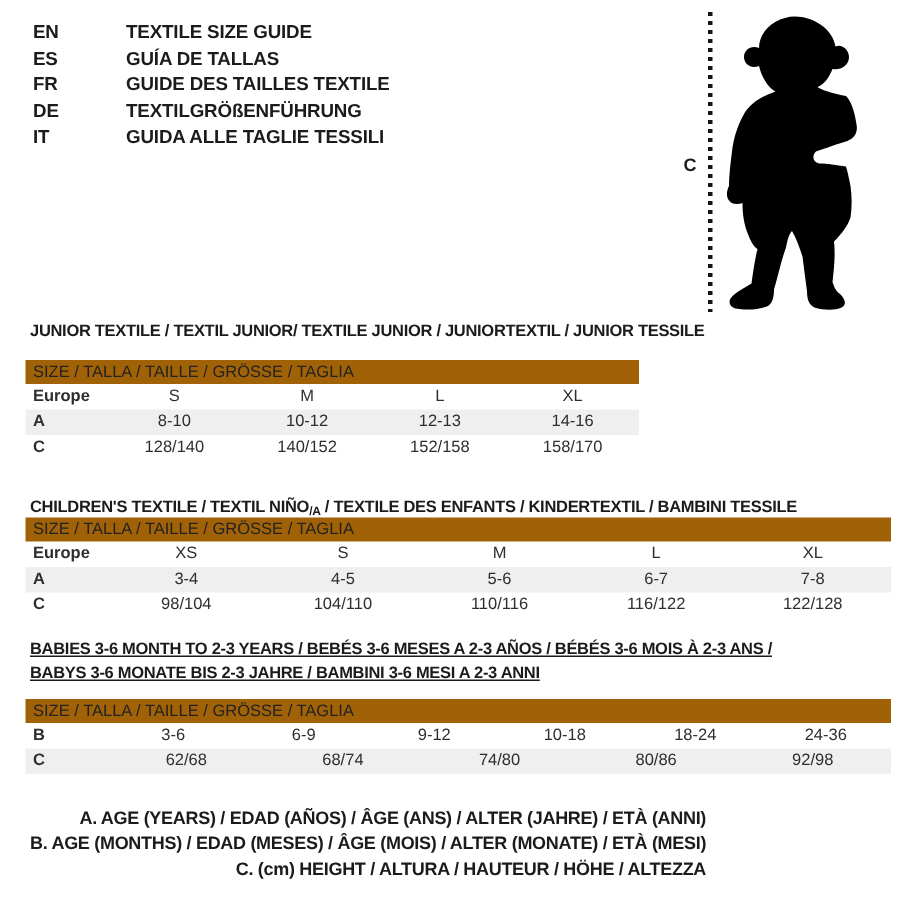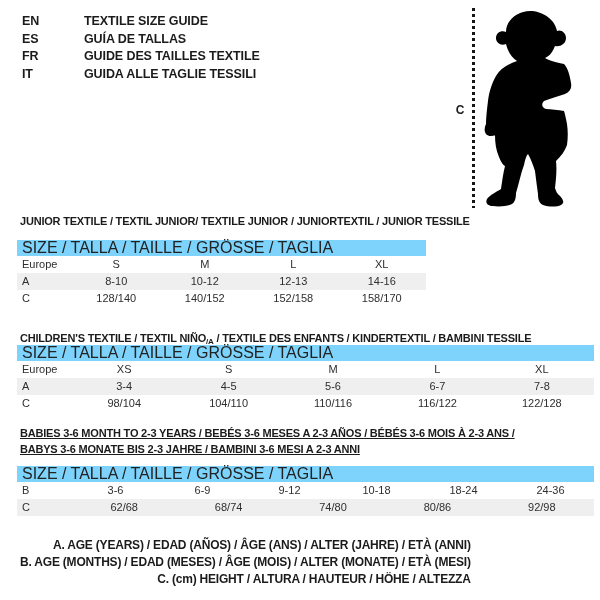--- a/index.html
+++ b/index.html
@@ -18,25 +18,25 @@
   .figure-label{position:absolute;left:452px;top:103px;width:16px;text-align:center;
     font-size:12px;font-weight:bold;}
   .baby-svg{position:absolute;left:478px;top:8px;width:108px;height:202px;}
   
   .section-title{position:absolute;left:20px;font-size:11px;font-weight:bold;
     letter-spacing:-0.2px;white-space:nowrap;}
   .title-sub{font-size:8px;position:relative;top:2px;}
   .tbl{position:absolute;left:17px;}
   .t1{width:409px;}
   .t23{width:577px;}
-  .size-bar{height:16px;line-height:16px;background:#7dd3fc;color:#222;
-    font-size:16px;padding-left:5px;box-sizing:border-box;}
+  .size-bar{height:16px;line-height:16px;background:#a16207;color:#222;
+    font-size:11px;padding-left:5px;box-sizing:border-box;}
   .t-row{display:flex;height:17px;line-height:17px;font-size:11px;color:#2e2e2e;}
   .t-row.shaded{background:#efefef;}
-  .cell-label{width:55px;padding-left:5px;box-sizing:border-box;}
+  .cell-label{width:55px;padding-left:5px;box-sizing:border-box;font-weight:bold;}
   .cell-val{flex:1;text-align:center;}
   
   .legend{position:absolute;left:20px;top:537px;}
   .legend-line{height:17.2px;line-height:17.2px;font-size:12px;font-weight:bold;
     letter-spacing:-0.2px;white-space:nowrap;text-align:right;}
 </style>
 </head>
 <body>
 
 <div class="canvas">
@@ -46,20 +46,24 @@
       <span class="lang-code">EN</span>
       <span class="lang-label">TEXTILE SIZE GUIDE</span>
     </div>
     <div class="lang-row">
       <span class="lang-code">ES</span>
       <span class="lang-label">GUÍA DE TALLAS</span>
     </div>
     <div class="lang-row">
       <span class="lang-code">FR</span>
       <span class="lang-label">GUIDE DES TAILLES TEXTILE</span>
+    </div>
+    <div class="lang-row">
+      <span class="lang-code">DE</span>
+      <span class="lang-label">TEXTILGRÖßENFÜHRUNG</span>
     </div>
     <div class="lang-row">
       <span class="lang-code">IT</span>
       <span class="lang-label">GUIDA ALLE TAGLIE TESSILI</span>
     </div>
   </div>
 
   <div class="dash-line"></div>
   <div class="figure-label">C</div>
   <svg class="baby-svg" viewBox="0 0 108 202" xmlns="http://www.w3.org/2000/svg">

